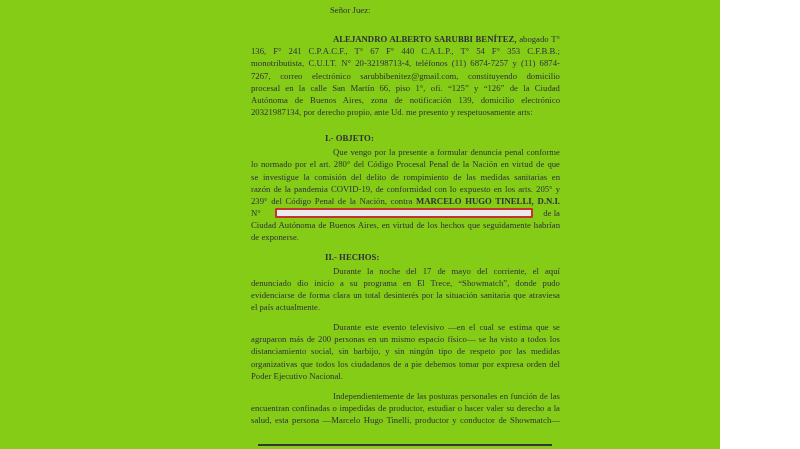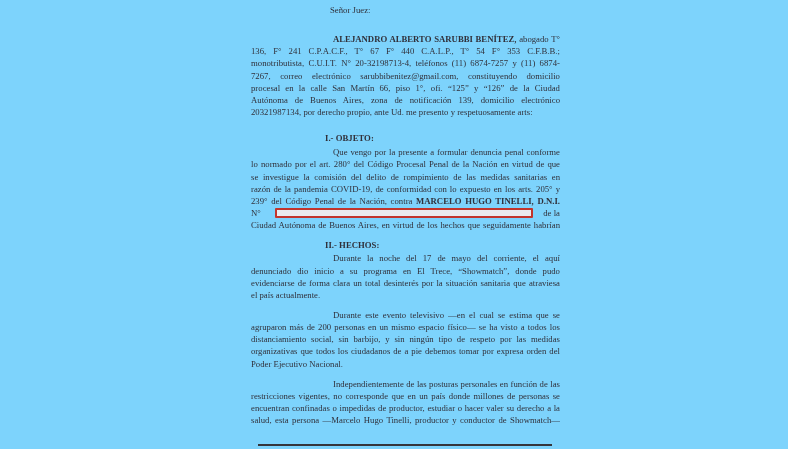--- a/index.html
+++ b/index.html
@@ -4,22 +4,22 @@
 <style>
   html, body { margin: 0; padding: 0; }
   body {
     width: 800px; height: 449px;
     background: #ffffff;
     overflow: hidden;
     font-family: "Liberation Serif", "DejaVu Serif", serif;
   }
   .canvas {
     position: relative;
-    width: 788px; height: 449px;
-    background: #7dd3fc;
+    width: 720px; height: 449px;
+    background: #84cc16;
     overflow: hidden;
     font-family: Liberation Serif, serif;
   }
   .doc {
     position: absolute;
     left: 243px; top: 4px;
     width: 325px;
     font-size: 8.7px;
     color: #30303a;
     letter-spacing: 0.02px;
@@ -88,36 +88,36 @@
         <div class="line"><span>lo normado por el art. 280° del Código Procesal Penal de la Nación en virtud de que</span></div>
         <div class="line"><span>se investigue la comisión del delito de rompimiento de las medidas sanitarias en</span></div>
         <div class="line"><span>razón de la pandemia COVID-19, de conformidad con lo expuesto en los arts. 205° y</span></div>
         <div class="line"><span>239° del Código Penal de la Nación, contra </span><span class="bold">MARCELO HUGO TINELLI,</span><span> </span><span class="bold">D.N.I.</span></div>
         <div class="line redline">
           <span class="prefix">N°</span>
           <span class="box" style="border-color: rgb(194, 53, 44); background: rgb(235, 235, 238);"></span>
           <span class="suffix">de la</span>
         </div>
         <div class="line"><span>Ciudad Autónoma de Buenos Aires, en virtud de los hechos que seguidamente habrían</span></div>
+        <div class="line last"><span>de exponerse.</span></div>
       </div>
       <div class="heading" style="margin-top: 8px;">II.- HECHOS:</div>
       <div class="para" style="margin-top: 1px;">
         <div class="line indent"><span>Durante la noche del 17 de mayo del corriente, el aquí</span></div>
         <div class="line"><span>denunciado dio inicio a su programa en El Trece, “Showmatch”, donde pudo</span></div>
         <div class="line"><span>evidenciarse de forma clara un total desinterés por la situación sanitaria que atraviesa</span></div>
         <div class="line last"><span>el país actualmente.</span></div>
       </div>
       <div class="para" style="margin-top: 2px;">
         <div class="line indent"><span>Durante este evento televisivo —en el cual se estima que se</span></div>
         <div class="line"><span>agruparon más de 200 personas en un mismo espacio físico— se ha visto a todos los</span></div>
         <div class="line"><span>distanciamiento social, sin barbijo, y sin ningún tipo de respeto por las medidas</span></div>
         <div class="line"><span>organizativas que todos los ciudadanos de a pie debemos tomar por expresa orden del</span></div>
         <div class="line last"><span>Poder Ejecutivo Nacional.</span></div>
       </div>
       <div class="para" style="margin-top: 2px;">
         <div class="line indent"><span>Independientemente de las posturas personales en función de las</span></div>
-        <div class="line"><span>restricciones vigentes, no corresponde que en un país donde millones de personas se</span></div>
         <div class="line"><span>encuentran confinadas o impedidas de productor, estudiar o hacer valer su derecho a la</span></div>
         <div class="line"><span>salud, esta persona —Marcelo Hugo Tinelli, productor y conductor de Showmatch—</span></div>
       </div>
     </div>
   <div class="bottom-rule" style="background: rgb(53, 53, 59);"></div>
 </div>
 
 </body></html>

